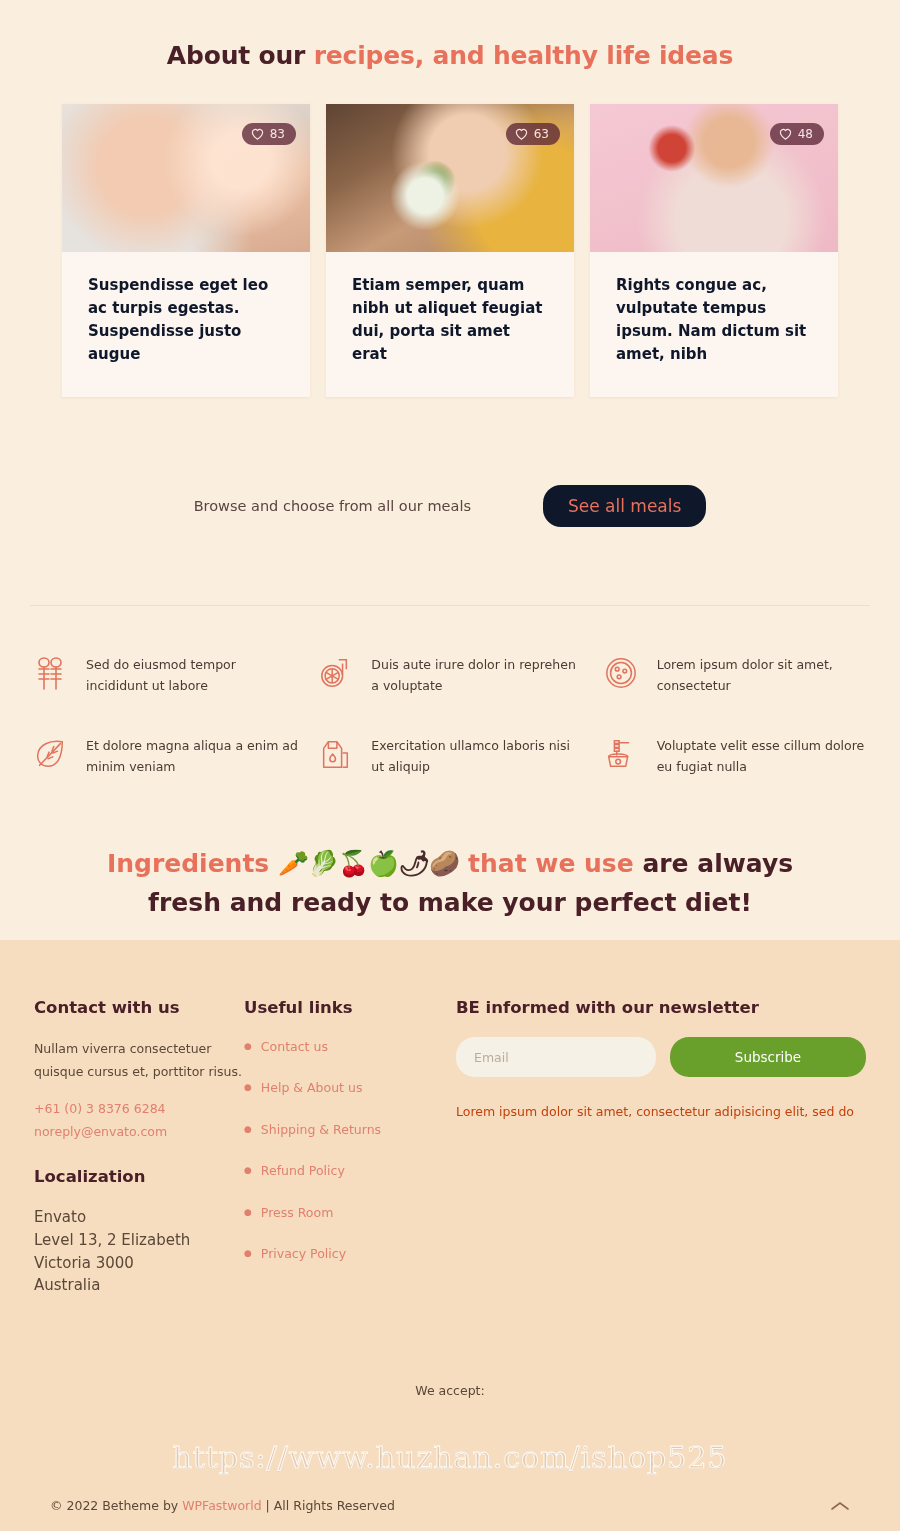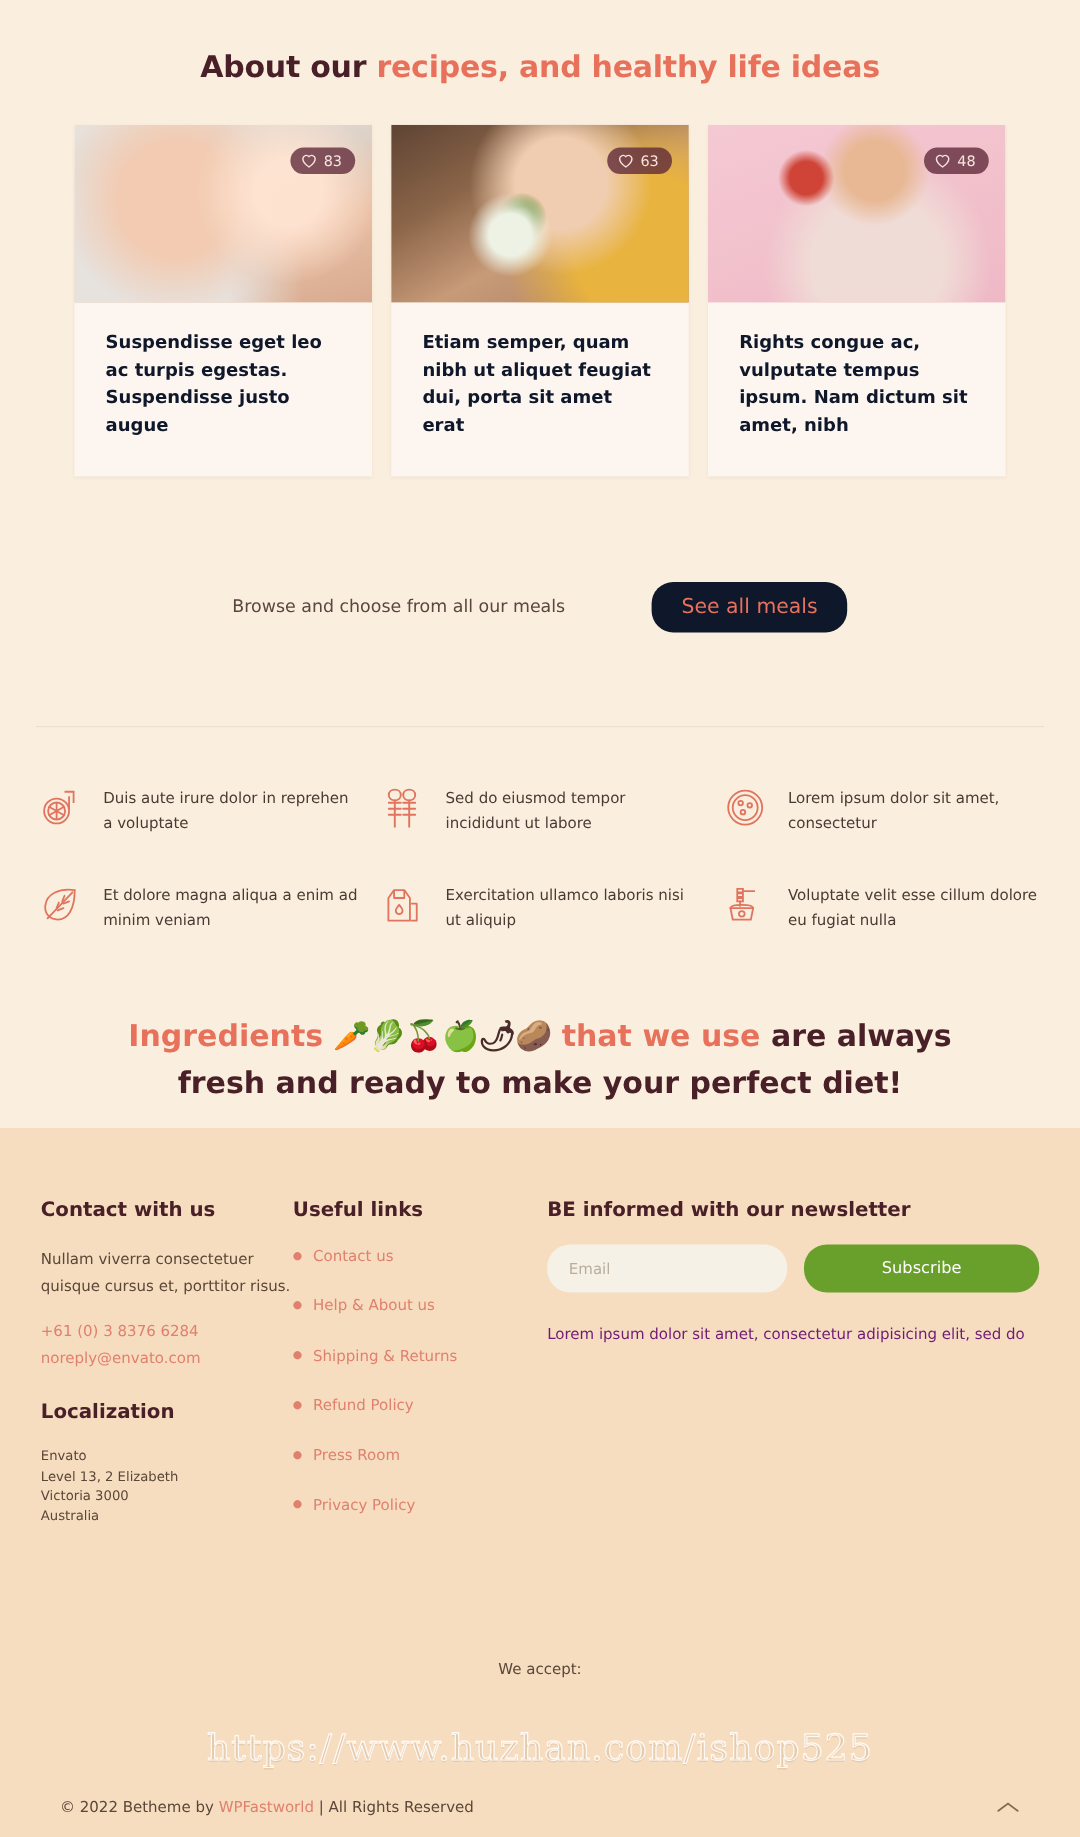--- a/index.html
+++ b/index.html
@@ -207,21 +207,21 @@
     font-size: 12.5px;
     line-height: 1.55;
     color: #e0806d;
     text-decoration: none;
     cursor: pointer;
   }
   .contact-links { margin-top: 16px; }
   .contact-links .footer-link { margin-bottom: 3px; }
   .localization { margin-top: 26px; }
   .addr-line {
-    font-size: 11px;
+    font-size: 15px;
     line-height: 1.52;
     color: #5a4738;
   }
 
   .links-list { list-style: none; }
   .links-list li {
     display: flex;
     align-items: baseline;
     gap: 9px;
     margin-bottom: 22px;
@@ -259,21 +259,21 @@
     border-radius: 19px;
     padding: 12px 0;
     font-size: 13.5px;
     font-weight: normal;
     font-family: inherit;
     cursor: pointer;
   }
   .news-note {
     margin-top: 27px;
     font-size: 12.5px;
-    color: #701a75;
+    color: #c2410c;
   }
 
   .we-accept {
     position: absolute;
     left: 0; right: 0;
     top: 443px;
     text-align: center;
     font-size: 12.5px;
     color: #5a4738;
   }
@@ -378,42 +378,42 @@
     <span class="browse-text">Browse and choose from all our meals</span>
     <button class="see-all-btn">See all meals</button>
   </div>
 
   <div class="divider"></div>
 
   <div class="features">
 
     <div class="feature">
       <span class="feature-icon">
+        <svg width="32" height="36" viewBox="0 0 32 36" fill="none" stroke="currentColor" stroke-width="1.6" stroke-linecap="round">
+          <path d="M10 34V12"></path>
+            <path d="M22 34V12"></path>
+          <path d="M10 12c-3 0-5-2-5-4.5S7 3 10 3s5 2 5 4.5S13 12 10 12z"></path>
+          <path d="M22 12c-3 0-5-2-5-4.5S19 3 22 3s5 2 5 4.5S25 12 22 12z"></path>
+          <path d="M5 14h10M5 19h10M5 24h10M17 14h10M17 19h10M17 24h10"></path>
+        </svg>
+      </span>
+      <span class="feature-text">Sed do eiusmod tempor incididunt ut labore</span>
+    </div>
+
+    <div class="feature">
+      <span class="feature-icon">
         <svg width="34" height="34" viewBox="0 0 36 36" fill="none" stroke="currentColor" stroke-width="1.6">
           <path d="M22 4h8v10"></path>
           <path d="M26 8v12"></path>
           <circle cx="15" cy="21" r="11"></circle>
           <circle cx="15" cy="21" r="7.5"></circle>
           <path d="M15 13.5v15M8 17l14 8M8 25l14-8"></path>
         </svg>
       </span>
       <span class="feature-text">Duis aute irure dolor in reprehen a voluptate</span>
-    </div>
-
-    <div class="feature">
-      <span class="feature-icon">
-        <svg width="32" height="36" viewBox="0 0 32 36" fill="none" stroke="currentColor" stroke-width="1.6" stroke-linecap="round">
-          <path d="M10 34V12"></path>
-            <path d="M22 34V12"></path>
-          <path d="M10 12c-3 0-5-2-5-4.5S7 3 10 3s5 2 5 4.5S13 12 10 12z"></path>
-          <path d="M22 12c-3 0-5-2-5-4.5S19 3 22 3s5 2 5 4.5S25 12 22 12z"></path>
-          <path d="M5 14h10M5 19h10M5 24h10M17 14h10M17 19h10M17 24h10"></path>
-        </svg>
-      </span>
-      <span class="feature-text">Sed do eiusmod tempor incididunt ut labore</span>
     </div>
 
     <div class="feature">
       <span class="feature-icon">
         <svg width="34" height="34" viewBox="0 0 36 36" fill="none" stroke="currentColor" stroke-width="1.6">
           <circle cx="18" cy="18" r="15"></circle>
           <circle cx="18" cy="18" r="11"></circle>
           <circle cx="14" cy="14" r="2"></circle>
           <circle cx="22" cy="16" r="2"></circle>
           <circle cx="16" cy="22" r="2"></circle>

